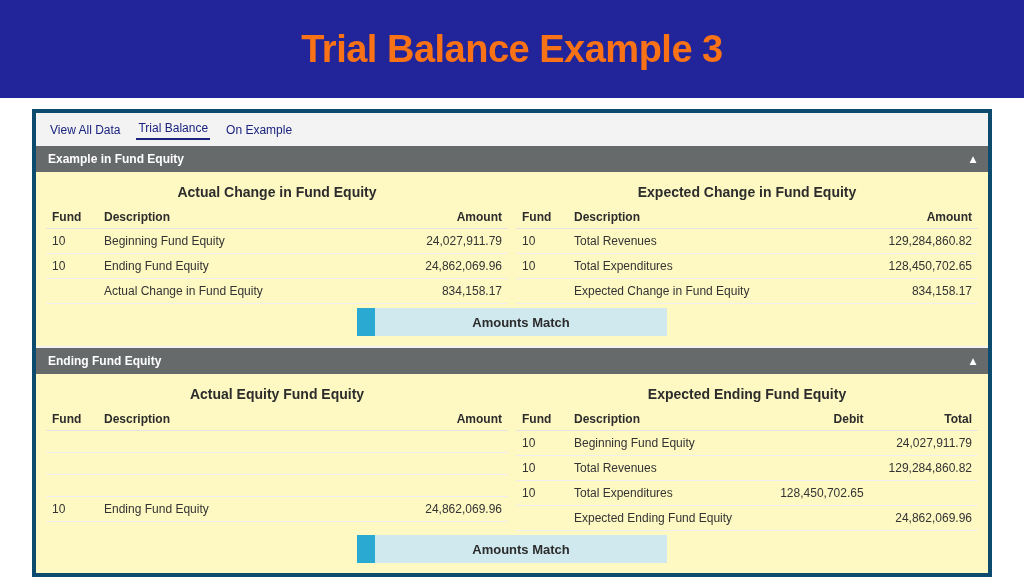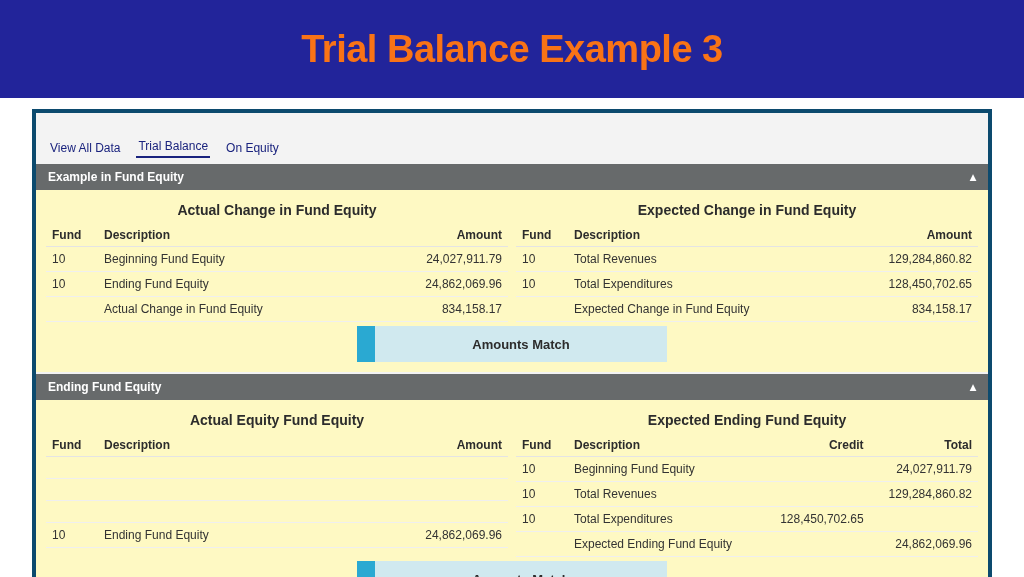--- a/index.html
+++ b/index.html
@@ -36,21 +36,20 @@
     align-items: flex-end;
   }
   .tab {
     color: #1a237e;
     padding: 3px 2px 3px 2px;
     cursor: pointer;
   }
   .tab.active {
     border-bottom: 2px solid #1a237e;
     font-weight: 500;
-    margin-top: 18px;
   }
   .panel {
     background: #676a6b;
     color: #ffffff;
     font-size: 12px;
     font-weight: 600;
     padding: 6px 12px;
     display: flex;
     justify-content: space-between;
     align-items: center;
@@ -100,21 +99,21 @@
   tr.blank td { height: 22px; }
   .match-wrap {
     display: flex;
     justify-content: center;
     margin-top: 4px;
   }
   .match {
     display: flex;
     align-items: stretch;
     width: 310px;
-    height: 36px;
+    height: 28px;
     background: #d0e9ef;
     font-size: 13px;
     font-weight: 700;
     color: #2c2c2c;
   }
   .match .bar {
     width: 18px;
     background: #2aa9d2;
   }
   .match .txt {
@@ -129,21 +128,21 @@
 
 <div class="hero">
   <h1>Trial Balance Example 3</h1>
 </div>
 
 <div class="container">
 
   <div class="tabs">
     <div class="tab">View All Data</div>
     <div class="tab active">Trial Balance</div>
-    <div class="tab">On Equity</div>
+    <div class="tab">On Example</div>
   </div>
 
   <div class="panel">
     <span>Example in Fund Equity</span>
     <span class="chev">▴</span>
   </div>
   <div class="content">
     <div class="halves">
       <div class="half">
         <div class="sub-title">Actual Change in Fund Equity</div>
@@ -246,21 +245,21 @@
         </tbody>
           </table>
       </div>
       <div class="half">
         <div class="sub-title">Expected Ending Fund Equity</div>
         <table>
           <tbody>
               <tr>
             <th class="fund">Fund</th>
             <th>Description</th>
-            <th class="num">Credit</th>
+            <th class="num">Debit</th>
             <th class="num">Total</th>
           </tr>
           <tr>
             <td class="fund">10</td>
             <td>Beginning Fund Equity</td>
             <td class="num"></td>
             <td class="num">24,027,911.79</td>
           </tr>
           <tr>
             <td class="fund">10</td>

